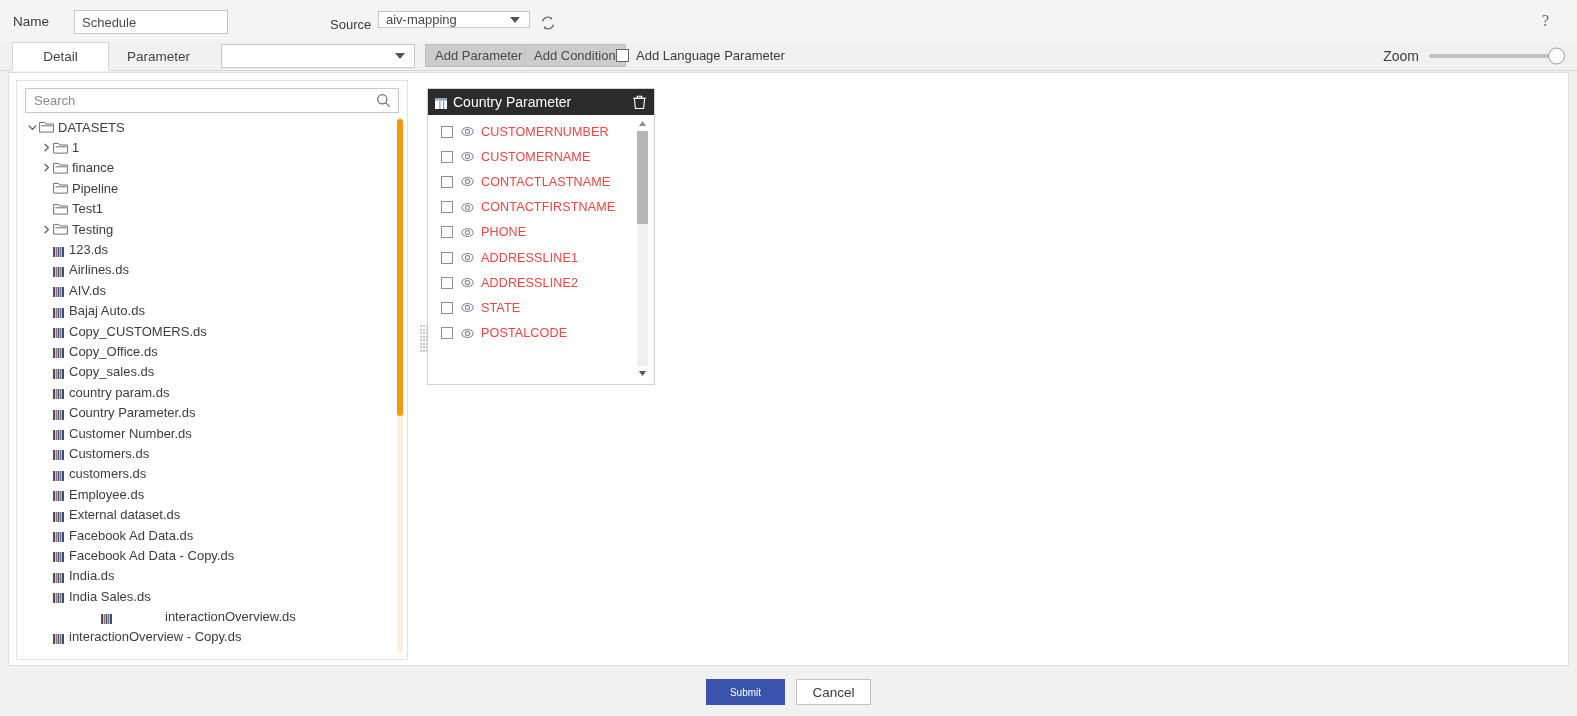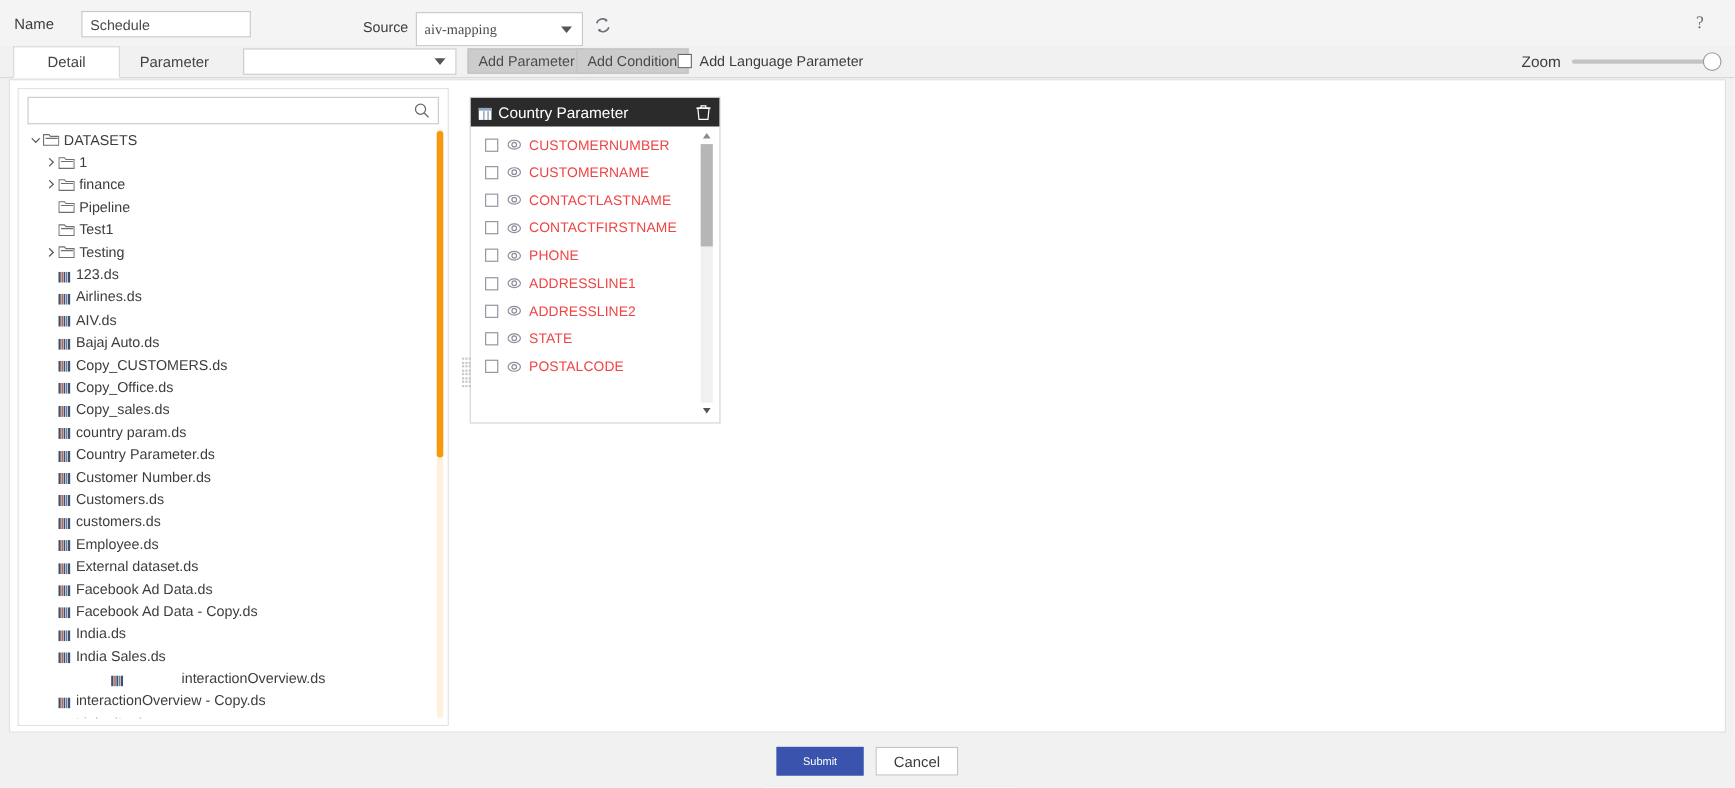--- a/index.html
+++ b/index.html
@@ -27,24 +27,24 @@
     position: absolute; left: 74px; top: 10px; width: 154px; height: 24px;
     border: 1px solid #c6c6c6; background: #ffffff;
     font-family: "Liberation Sans", sans-serif; font-size: 13px;
     color: #4a4a4a; padding: 0 7px; outline: none;
   }
   .lbl-source {
     position: absolute; left: 330px; top: 17px;
     font-size: 13px; color: #3c3c3c;
   }
   .source-select {
-    position: absolute; left: 378px; top: 11px; width: 152px; height: 31px;
+    position: absolute; left: 378px; top: 11px; width: 152px; height: 17px;
     border: 1px solid #c6c6c6; background: #ffffff;
-    display: flex; align-items: center; padding: 0 7px;
-    font-size: 13px; color: #4a4a4a; cursor: default; font-family: Liberation Serif, serif;
+    display: flex; padding: 0 7px;
+    font-size: 13px; color: #4a4a4a; cursor: default;
   }
   .source-select .caret {
     position: absolute; right: 9px; top: 50%; transform: translateY(-50%);
     width: 0; height: 0;
     border-left: 5px solid transparent; border-right: 5px solid transparent;
     border-top: 6px solid #555555;
   }
   .refresh-btn {
     position: absolute; left: 538px; top: 13px; width: 20px; height: 20px;
     cursor: pointer;
@@ -299,20 +299,21 @@
       <div class="zoom-track">
         <span class="zoom-thumb"></span>
       </div>
     </div>
   </div>
 
   <div class="canvas">
 
     <div class="tree-panel">
       <div class="search-box">
+        <input class="search-input" placeholder="Search" style="">
         <span class="search-icon">
           <svg width="15" height="15" viewBox="0 0 15 15">
             <circle cx="6.3" cy="6.3" r="4.6" fill="none" stroke="#6a6a6a" stroke-width="1.2"></circle>
             <line x1="9.7" y1="9.7" x2="13.6" y2="13.6" stroke="#6a6a6a" stroke-width="1.2"></line>
           </svg>
         </span>
       </div>
 
       <div class="tree-scroll">
           <div class="tree-row" style="padding-left: 0px;">

